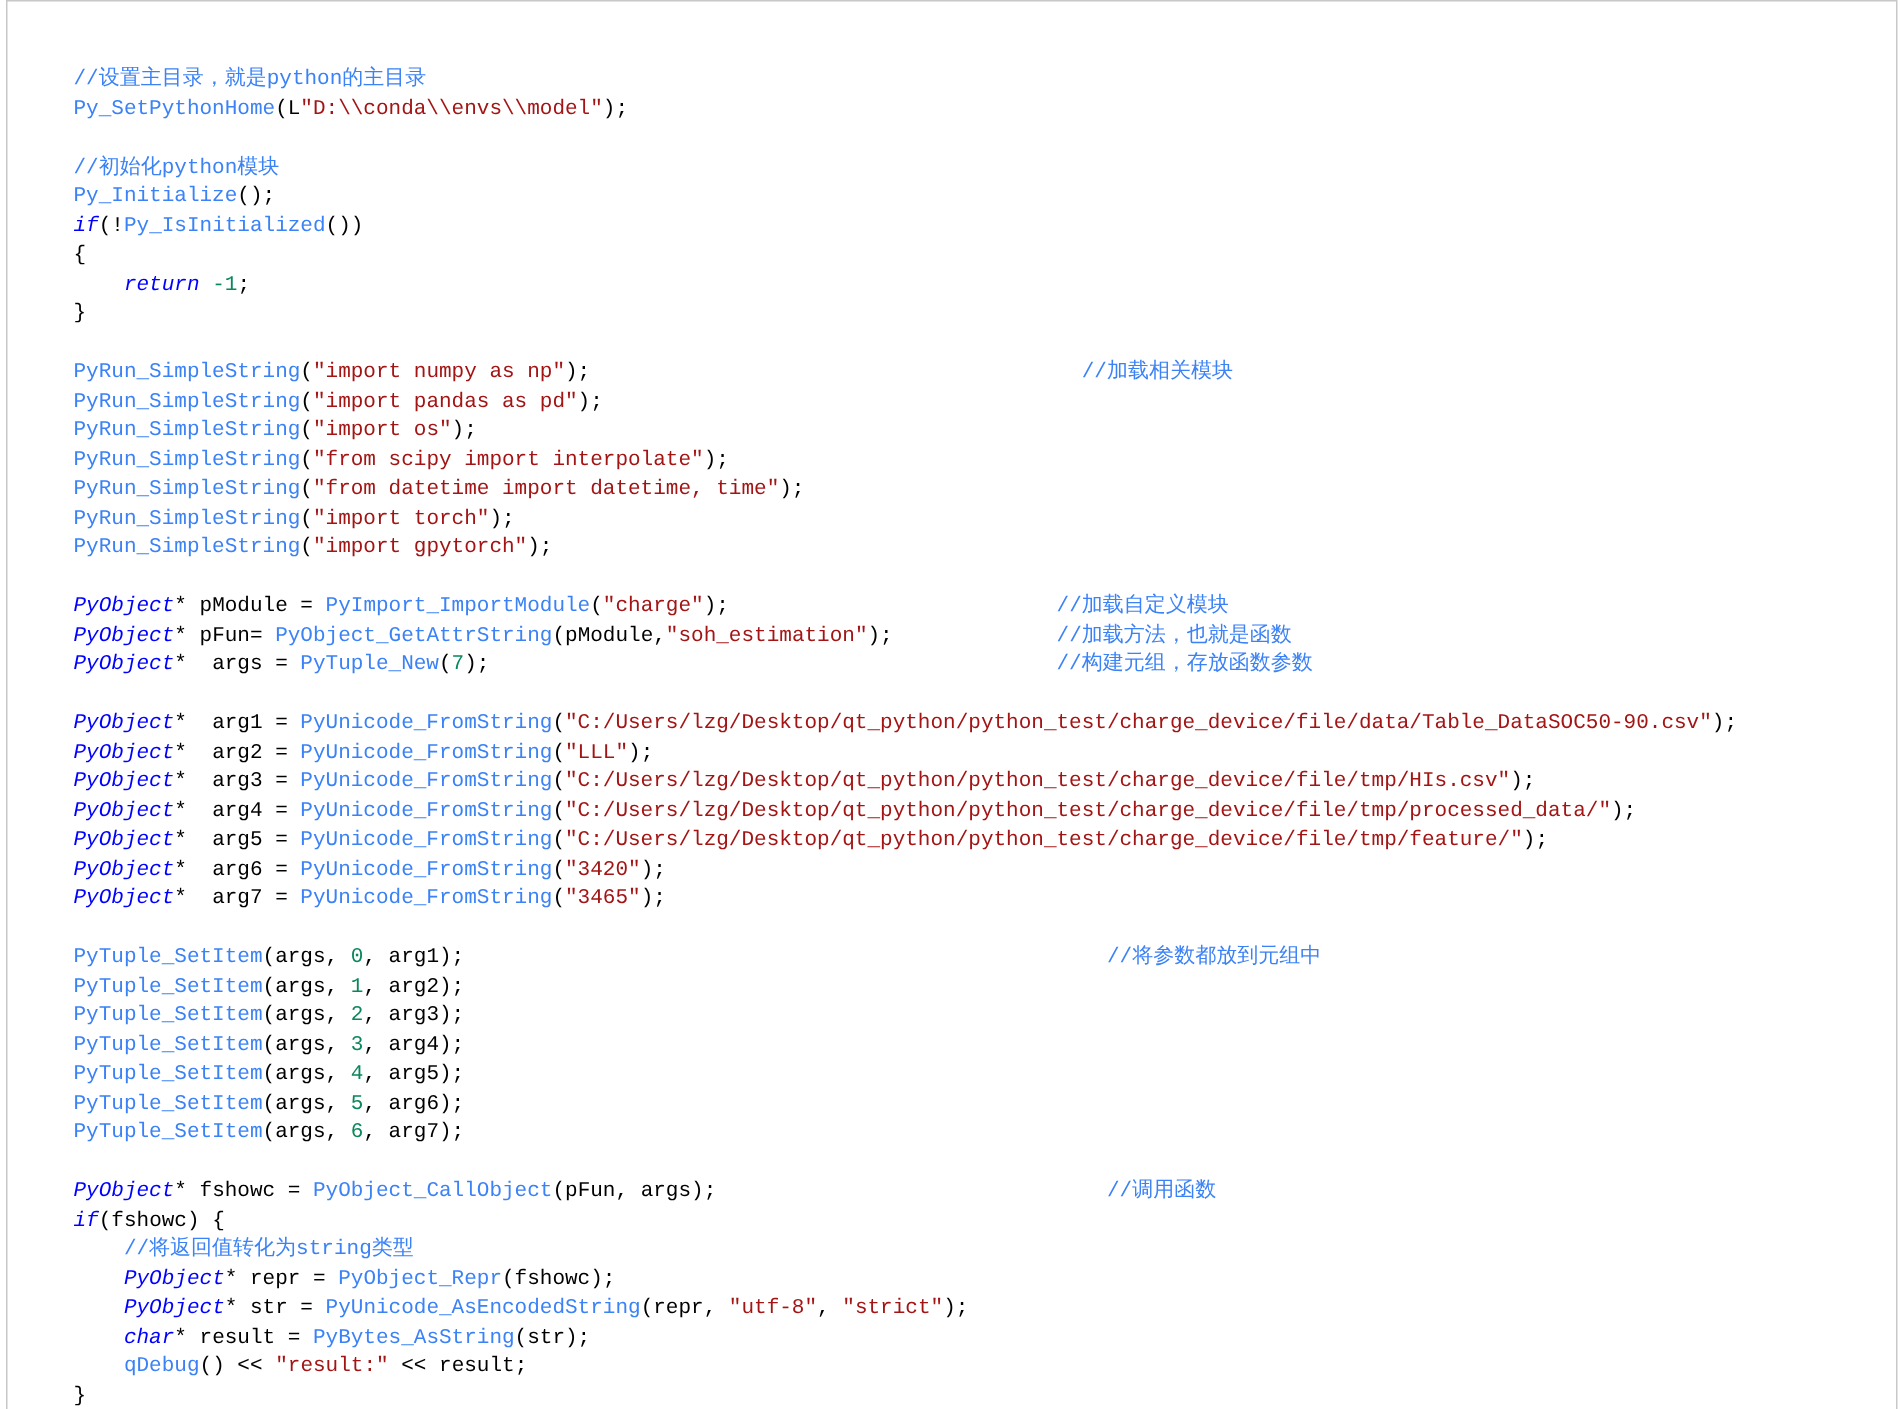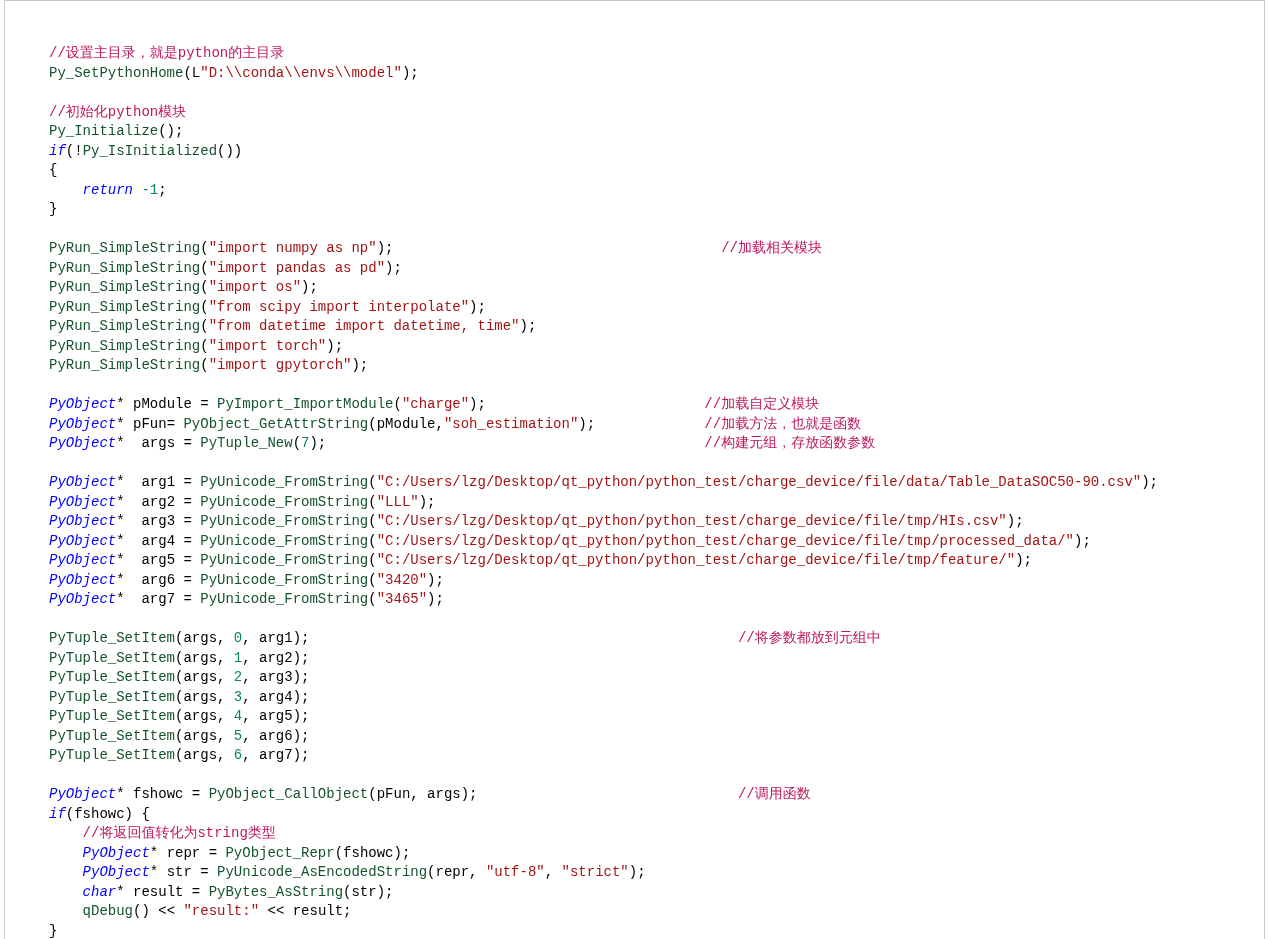--- a/index.html
+++ b/index.html
@@ -11,22 +11,22 @@
     line-height: 19.5px;
     color: #000000;
   }
   .code-block {
     padding: 4px 0 12px 44px;
     white-space: pre;
     border: 1px solid #c7c7c7;
     margin: 0 4px 0 4px;
     position: relative;
   }
-  .cmt { color: #be185d; }        
-  .fn  { color: #14532d; }        
+  .cmt { color: #3b82f6; }        
+  .fn  { color: #3b82f6; }        
   .str { color: #a31515; }        
   .op  { color: #000000; }
   .typ { color: #0000ff; font-style: italic; }        
   .num { color: #09885a; }
 </style>
 </head>
 <body>
 
 <div class="code-block" id="code-root">
   <div><span></span><span class="cmt">//设置主目录，就是python的主目录</span></div><div><span></span><span class="fn">Py_SetPythonHome</span><span class="op">(L</span><span class="str">"D:\\conda\\envs\\model"</span><span class="op">);</span></div><div>&nbsp;</div><div><span></span><span class="cmt">//初始化python模块</span></div><div><span></span><span class="fn">Py_Initialize</span><span class="op">();</span></div><div><span></span><span class="typ">if</span><span class="op">(!</span><span class="fn">Py_IsInitialized</span><span class="op">())</span></div><div><span></span><span class="op">{</span></div><div><span>    </span><span class="typ">return</span><span class="op"> </span><span class="num">-1</span><span class="op">;</span></div><div><span></span><span class="op">}</span></div><div>&nbsp;</div><div><span></span><span class="fn">PyRun_SimpleString</span><span class="op">(</span><span class="str">"import numpy as np"</span><span class="op">);</span><span>                                       </span><span class="cmt">//加载相关模块</span></div><div><span></span><span class="fn">PyRun_SimpleString</span><span class="op">(</span><span class="str">"import pandas as pd"</span><span class="op">);</span></div><div><span></span><span class="fn">PyRun_SimpleString</span><span class="op">(</span><span class="str">"import os"</span><span class="op">);</span></div><div><span></span><span class="fn">PyRun_SimpleString</span><span class="op">(</span><span class="str">"from scipy import interpolate"</span><span class="op">);</span></div><div><span></span><span class="fn">PyRun_SimpleString</span><span class="op">(</span><span class="str">"from datetime import datetime, time"</span><span class="op">);</span></div><div><span></span><span class="fn">PyRun_SimpleString</span><span class="op">(</span><span class="str">"import torch"</span><span class="op">);</span></div><div><span></span><span class="fn">PyRun_SimpleString</span><span class="op">(</span><span class="str">"import gpytorch"</span><span class="op">);</span></div><div>&nbsp;</div><div><span></span><span class="typ">PyObject</span><span class="op">* pModule = </span><span class="fn">PyImport_ImportModule</span><span class="op">(</span><span class="str">"charge"</span><span class="op">);</span><span>                          </span><span class="cmt">//加载自定义模块</span></div><div><span></span><span class="typ">PyObject</span><span class="op">* pFun= </span><span class="fn">PyObject_GetAttrString</span><span class="op">(pModule,</span><span class="str">"soh_estimation"</span><span class="op">);</span><span>             </span><span class="cmt">//加载方法，也就是函数</span></div><div><span></span><span class="typ">PyObject</span><span class="op">*  args = </span><span class="fn">PyTuple_New</span><span class="op">(</span><span class="num">7</span><span class="op">);</span><span>                                             </span><span class="cmt">//构建元组，存放函数参数</span></div><div>&nbsp;</div><div><span></span><span class="typ">PyObject</span><span class="op">*  arg1 = </span><span class="fn">PyUnicode_FromString</span><span class="op">(</span><span class="str">"C:/Users/lzg/Desktop/qt_python/python_test/charge_device/file/data/Table_DataSOC50-90.csv"</span><span class="op">);</span></div><div><span></span><span class="typ">PyObject</span><span class="op">*  arg2 = </span><span class="fn">PyUnicode_FromString</span><span class="op">(</span><span class="str">"LLL"</span><span class="op">);</span></div><div><span></span><span class="typ">PyObject</span><span class="op">*  arg3 = </span><span class="fn">PyUnicode_FromString</span><span class="op">(</span><span class="str">"C:/Users/lzg/Desktop/qt_python/python_test/charge_device/file/tmp/HIs.csv"</span><span class="op">);</span></div><div><span></span><span class="typ">PyObject</span><span class="op">*  arg4 = </span><span class="fn">PyUnicode_FromString</span><span class="op">(</span><span class="str">"C:/Users/lzg/Desktop/qt_python/python_test/charge_device/file/tmp/processed_data/"</span><span class="op">);</span></div><div><span></span><span class="typ">PyObject</span><span class="op">*  arg5 = </span><span class="fn">PyUnicode_FromString</span><span class="op">(</span><span class="str">"C:/Users/lzg/Desktop/qt_python/python_test/charge_device/file/tmp/feature/"</span><span class="op">);</span></div><div><span></span><span class="typ">PyObject</span><span class="op">*  arg6 = </span><span class="fn">PyUnicode_FromString</span><span class="op">(</span><span class="str">"3420"</span><span class="op">);</span></div><div><span></span><span class="typ">PyObject</span><span class="op">*  arg7 = </span><span class="fn">PyUnicode_FromString</span><span class="op">(</span><span class="str">"3465"</span><span class="op">);</span></div><div>&nbsp;</div><div><span></span><span class="fn">PyTuple_SetItem</span><span class="op">(args, </span><span class="num">0</span><span class="op">, arg1);</span><span>                                                   </span><span class="cmt">//将参数都放到元组中</span></div><div><span></span><span class="fn">PyTuple_SetItem</span><span class="op">(args, </span><span class="num">1</span><span class="op">, arg2);</span></div><div><span></span><span class="fn">PyTuple_SetItem</span><span class="op">(args, </span><span class="num">2</span><span class="op">, arg3);</span></div><div><span></span><span class="fn">PyTuple_SetItem</span><span class="op">(args, </span><span class="num">3</span><span class="op">, arg4);</span></div><div><span></span><span class="fn">PyTuple_SetItem</span><span class="op">(args, </span><span class="num">4</span><span class="op">, arg5);</span></div><div><span></span><span class="fn">PyTuple_SetItem</span><span class="op">(args, </span><span class="num">5</span><span class="op">, arg6);</span></div><div><span></span><span class="fn">PyTuple_SetItem</span><span class="op">(args, </span><span class="num">6</span><span class="op">, arg7);</span></div><div>&nbsp;</div><div><span></span><span class="typ">PyObject</span><span class="op">* fshowc = </span><span class="fn">PyObject_CallObject</span><span class="op">(pFun, args);</span><span>                               </span><span class="cmt">//调用函数</span></div><div><span></span><span class="typ">if</span><span class="op">(fshowc) {</span></div><div><span>    </span><span class="cmt">//将返回值转化为string类型</span></div><div><span>    </span><span class="typ">PyObject</span><span class="op">* repr = </span><span class="fn">PyObject_Repr</span><span class="op">(fshowc);</span></div><div><span>    </span><span class="typ">PyObject</span><span class="op">* str = </span><span class="fn">PyUnicode_AsEncodedString</span><span class="op">(repr, </span><span class="str">"utf-8"</span><span class="op">, </span><span class="str">"strict"</span><span class="op">);</span></div><div><span>    </span><span class="typ">char</span><span class="op">* result = </span><span class="fn">PyBytes_AsString</span><span class="op">(str);</span></div><div><span>    </span><span class="fn">qDebug</span><span class="op">() &lt;&lt; </span><span class="str">"result:"</span><span class="op"> &lt;&lt; result;</span></div><div><span></span><span class="op">}</span></div>

